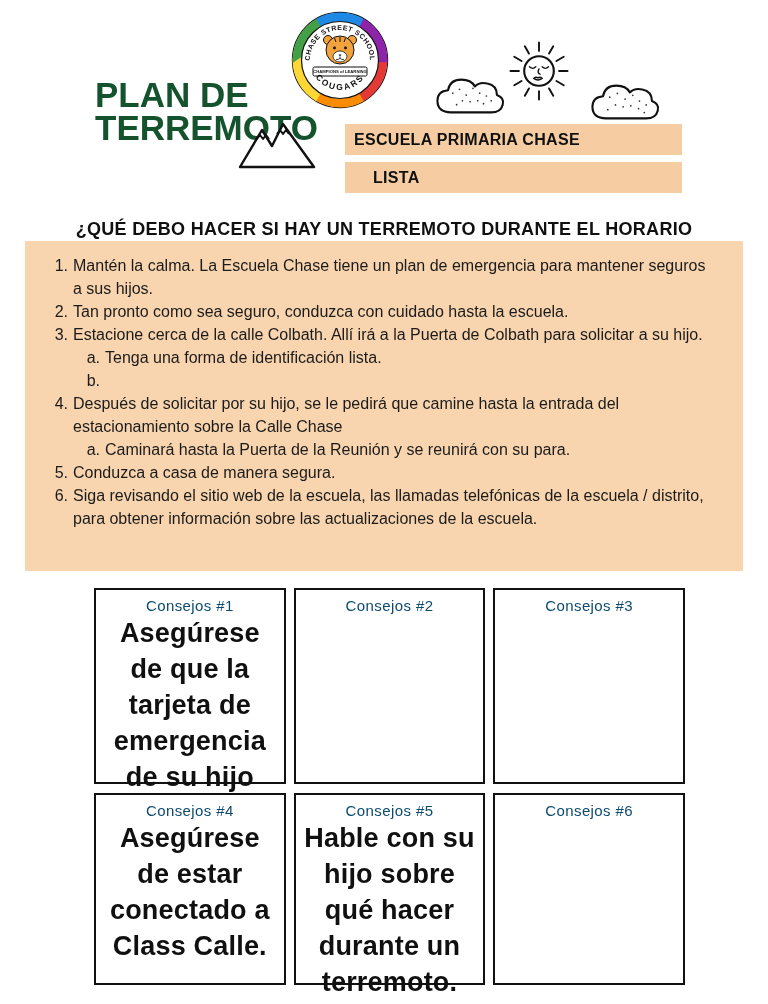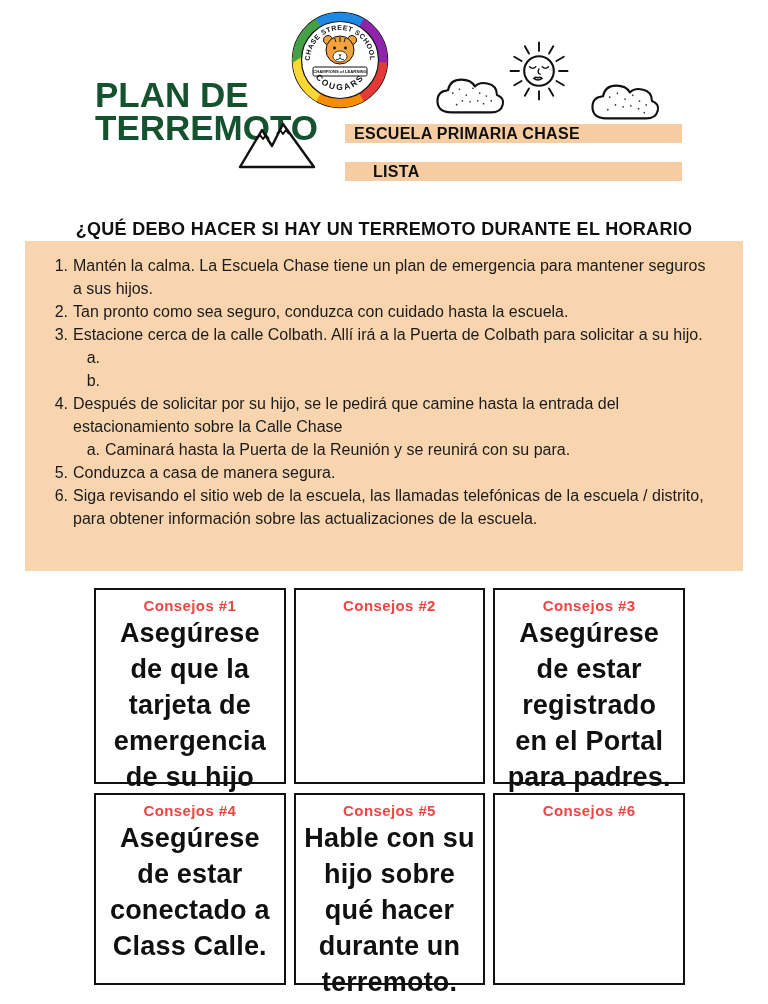--- a/index.html
+++ b/index.html
@@ -12,21 +12,21 @@
   svg text { font-family:"Liberation Sans", sans-serif; }
 
   .logo { position:absolute; left:290px; top:10px; }
   .title { position:absolute; left:95px; top:78px; font-weight:bold; font-size:35px; line-height:0.95; letter-spacing:0px; color:#14532d; }
   .mountain { position:absolute; left:237px; top:118px; }
   .cloud-left { position:absolute; left:433px; top:72px; }
   .sun { position:absolute; left:502px; top:34px; }
   .cloud-right { position:absolute; left:584px; top:78px; }
 
   .banner {
-    position:absolute; left:345px; width:337px; height:19px;
+    position:absolute; left:345px; width:337px; height:31px;
     background:#f6cda2; display:flex; align-items:center;
     padding-left:9px; box-sizing:border-box;
     font-weight:bold; font-size:16px; letter-spacing:0.3px; color:#101010;
   }
   .banner1 { top:124px; }
   .banner2 { top:162px;padding-left:28px; }
 
   .heading {
     position:absolute; top:203px; left:24px; width:720px;
     text-align:center; font-weight:bold; font-size:18px; letter-spacing:0.3px; color:#101010;margin-top:16px;
@@ -45,21 +45,21 @@
   .tips-grid {
     position:absolute; left:94px; top:588px; width:591px;
     display:grid; grid-template-columns:repeat(3,1fr);
     grid-template-rows:196px 192px; gap:9px 8px;
   }
   .tip {
     border:2.5px solid #111; background:#fff; box-sizing:border-box;
     text-align:center; padding:7px 6px 4px;
     display:flex; flex-direction:column; align-items:center;
   }
-  .tip-label { font-size:15px; font-weight:bold; letter-spacing:0.4px; margin-bottom:2px; color:#ef4444; }
+  .tip-label { font-size:15px; font-weight:normal; letter-spacing:0.4px; margin-bottom:2px; color:#0c4a6e; }
   .tip-text { font-size:27px; font-weight:bold; line-height:1.33; letter-spacing:0.2px; color:#101010; padding:0 2px; }
   .tip.small .tip-text { font-size:18px; line-height:1.3; }
 </style>
 </head>
 <body>
 
 <div class="page">
 
   <svg class="logo" width="100" height="100" viewBox="0 0 100 100">
     <circle cx="50" cy="50" r="47.6" fill="#ffffff" stroke="#111" stroke-width="1.2"></circle>
@@ -185,20 +185,21 @@
     <div class="step lvl0">
       <span class="m">2.</span>
       <span class="t">Tan pronto como sea seguro, conduzca con cuidado hasta la escuela.</span>
     </div>
     <div class="step lvl0">
       <span class="m">3.</span>
       <span class="t">Estacione cerca de la calle Colbath. Allí irá a la Puerta de Colbath para solicitar a su hijo.</span>
     </div>
     <div class="step lvl1">
       <span class="m">a.</span>
+      <span class="t">Tenga una forma de identificación lista.</span>
     </div>
     <div class="step lvl1">
       <span class="m">b.</span>
     </div>
     <div class="step lvl0">
       <span class="m">4.</span>
       <span class="t">Después de solicitar por su hijo, se le pedirá que camine hasta la entrada del estacionamiento sobre la Calle Chase</span>
     </div>
     <div class="step lvl1">
       <span class="m">a.</span>
@@ -217,21 +218,20 @@
   <div class="tips-grid">
     <div class="tip">
       <div class="tip-label">Consejos #1</div>
       <div class="tip-text">Asegúrese de que la tarjeta de emergencia de su hijo esté actualizada.</div>
     </div>
     <div class="tip">
       <div class="tip-label">Consejos #2</div>
     </div>
     <div class="tip">
       <div class="tip-label">Consejos #3</div>
-      <div class="tip-text">Asegúrese de estar registrado en el Portal para padres.</div>
     </div>
     <div class="tip">
       <div class="tip-label">Consejos #4</div>
       <div class="tip-text">Asegúrese de estar conectado a Class Calle.</div>
     </div>
     <div class="tip">
       <div class="tip-label">Consejos #5</div>
       <div class="tip-text">Hable con su hijo sobre qué hacer durante un terremoto.</div>
     </div>
     <div class="tip small">

